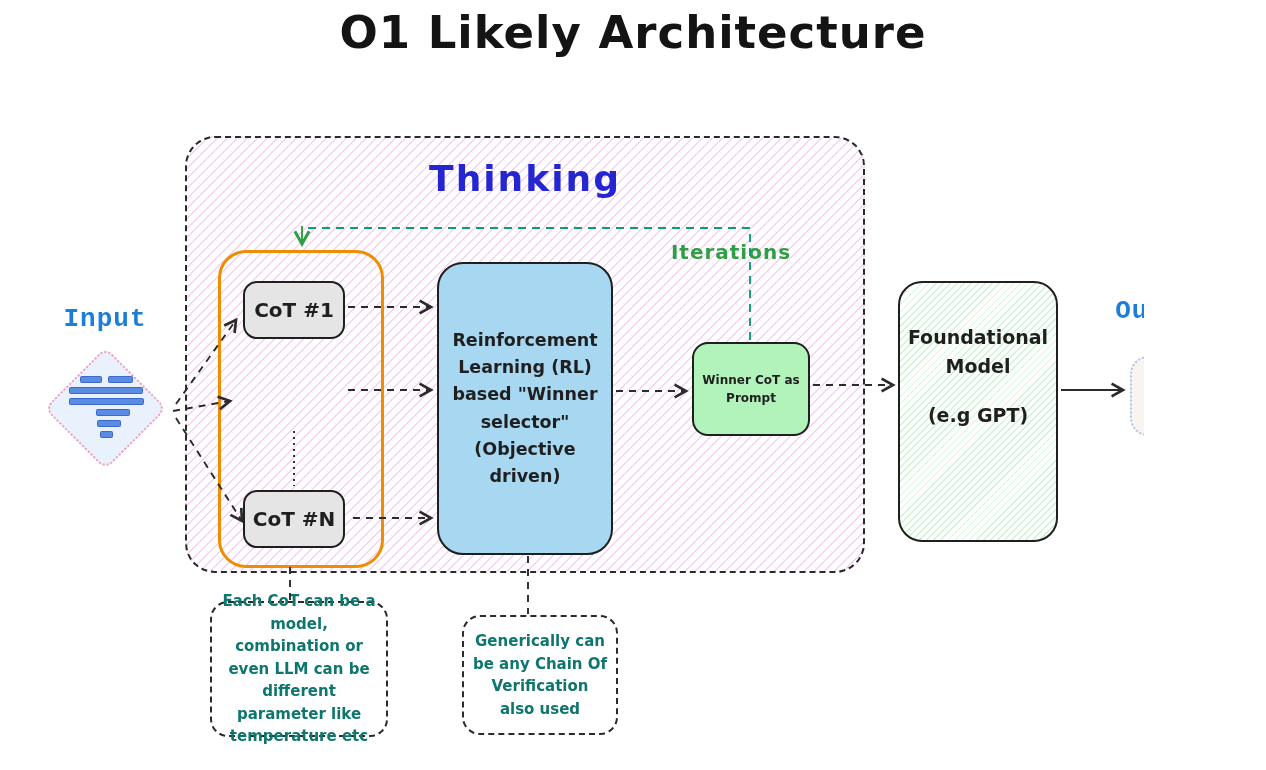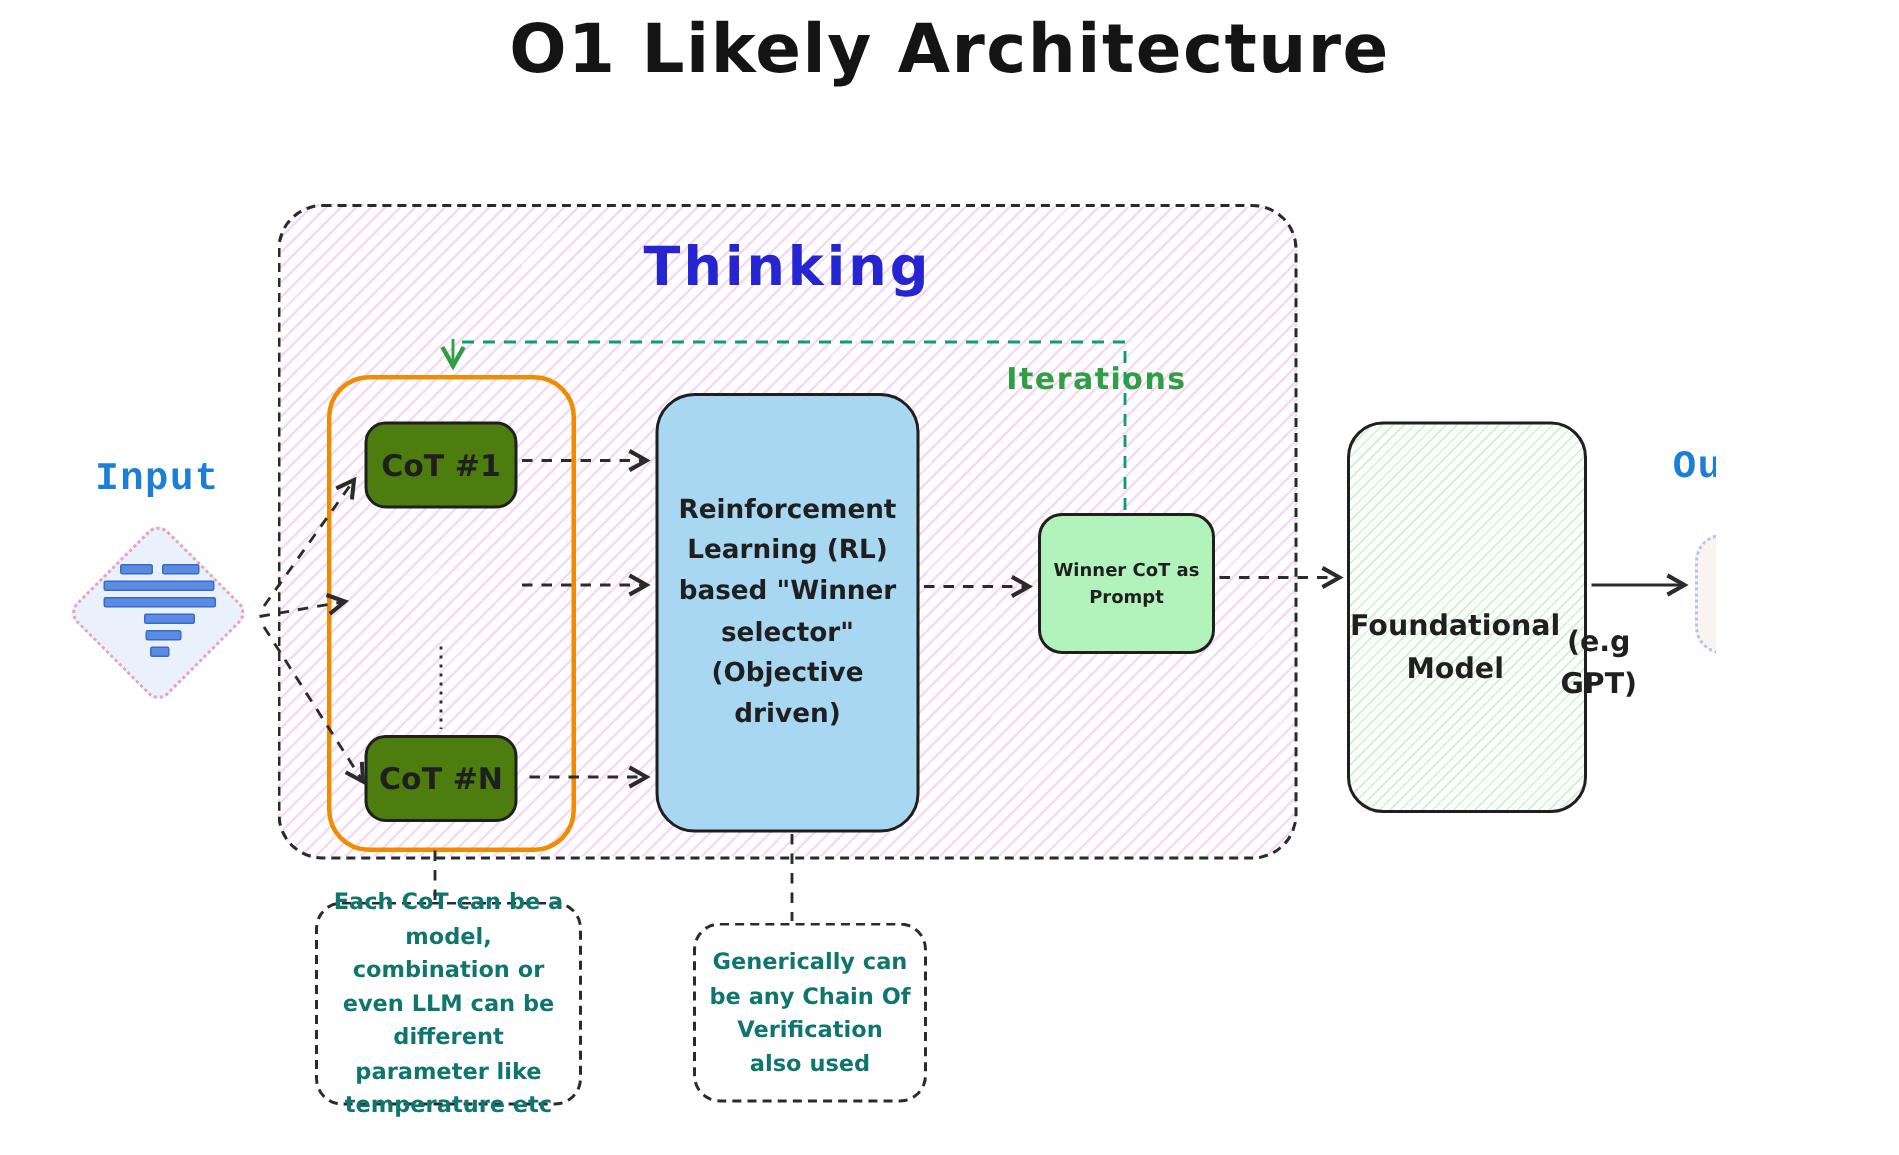--- a/index.html
+++ b/index.html
@@ -25,29 +25,29 @@
       transform:rotate(45deg);background:#e8f1fc;border:2px dotted #ef9fbb;border-radius:10px;box-sizing:border-box;}
   .input-bars{position:absolute;left:66px;top:376px;width:80px;display:flex;flex-direction:column;align-items:center;gap:4px;}
   .bar-row{display:flex;gap:6px;}
   .bar{height:7px;background:#5b8ce4;border:1px solid #3a69c9;border-radius:1.5px;box-sizing:border-box;}
 
   .orange-group{position:absolute;left:218px;top:250px;width:166px;height:318px;
       border:3.5px solid #f08c00;border-radius:28px;box-sizing:border-box;}
 
   .node{position:absolute;display:flex;align-items:center;justify-content:center;text-align:center;
         border:2px solid #1f1f1f;box-sizing:border-box;}
-  .cot{left:243px;width:102px;height:58px;background:#4d7c0f;border-radius:14px;font-size:20px;font-weight:bold;}
+  .cot{left:243px;width:102px;height:58px;background:#e5e5e5;border-radius:14px;font-size:20px;font-weight:bold;}
   .cot1{top:281px;} .cot2{top:366px;} .cotn{top:490px;}
   .rl-box{left:437px;top:262px;width:176px;height:293px;background:#a7d7f1;border-radius:26px;
           font-size:17.5px;font-weight:bold;padding:0 10px;line-height:1.55;}
   .winner-box{left:692px;top:342px;width:118px;height:94px;background:#b2f2bb;border-radius:16px;
           font-size:12px;font-weight:bold;padding:0 8px;line-height:1.5;}
   .foundational-box{left:898px;top:281px;width:160px;height:261px;border-radius:24px;
           background:#fdfffd repeating-linear-gradient(135deg, rgba(64,192,87,0.22) 0px, rgba(64,192,87,0.22) 1.2px, transparent 1.2px, transparent 5px);
-          flex-direction:row;justify-content:flex-start;padding-top:40px;font-size:19px;font-weight:bold;line-height:1.5;}
+          flex-direction:column;justify-content:flex-start;padding-top:40px;font-size:19px;font-weight:bold;line-height:1.5;}
   .foundational-example{margin-top:21px;}
 
   .iterations-label{position:absolute;left:622px;top:240px;width:122px;text-align:center;
       font-size:20px;font-weight:bold;color:#2f9e44;letter-spacing:1px;margin-left:48px;}
 
   .note{position:absolute;border:2px dashed #2b2b2b;border-radius:18px;box-sizing:border-box;
         display:flex;align-items:center;justify-content:center;text-align:center;
         font-size:15px;font-weight:bold;line-height:1.5;color:#0f766e;padding:6px 8px;background:#ffffff;}
   .note1{left:210px;top:601px;width:178px;height:136px;}
   .note2{left:462px;top:615px;width:156px;height:120px;}

